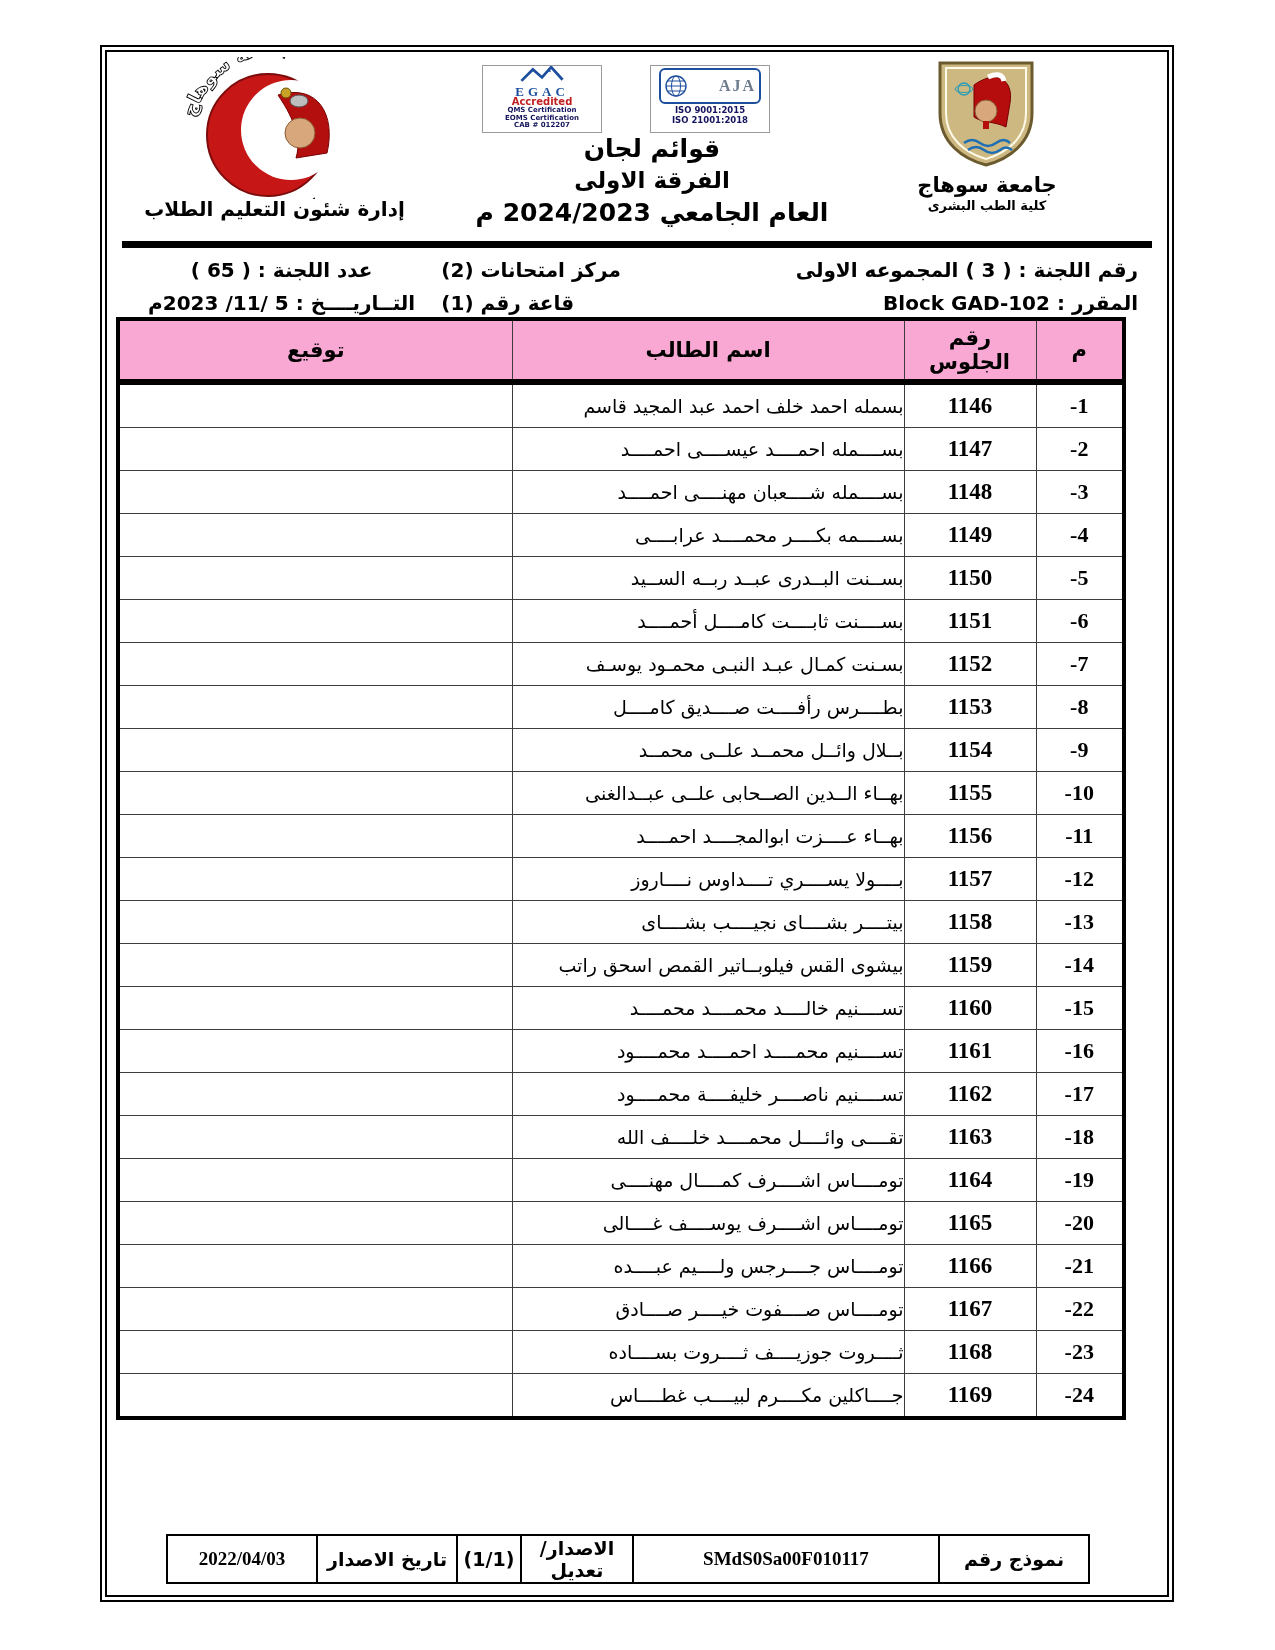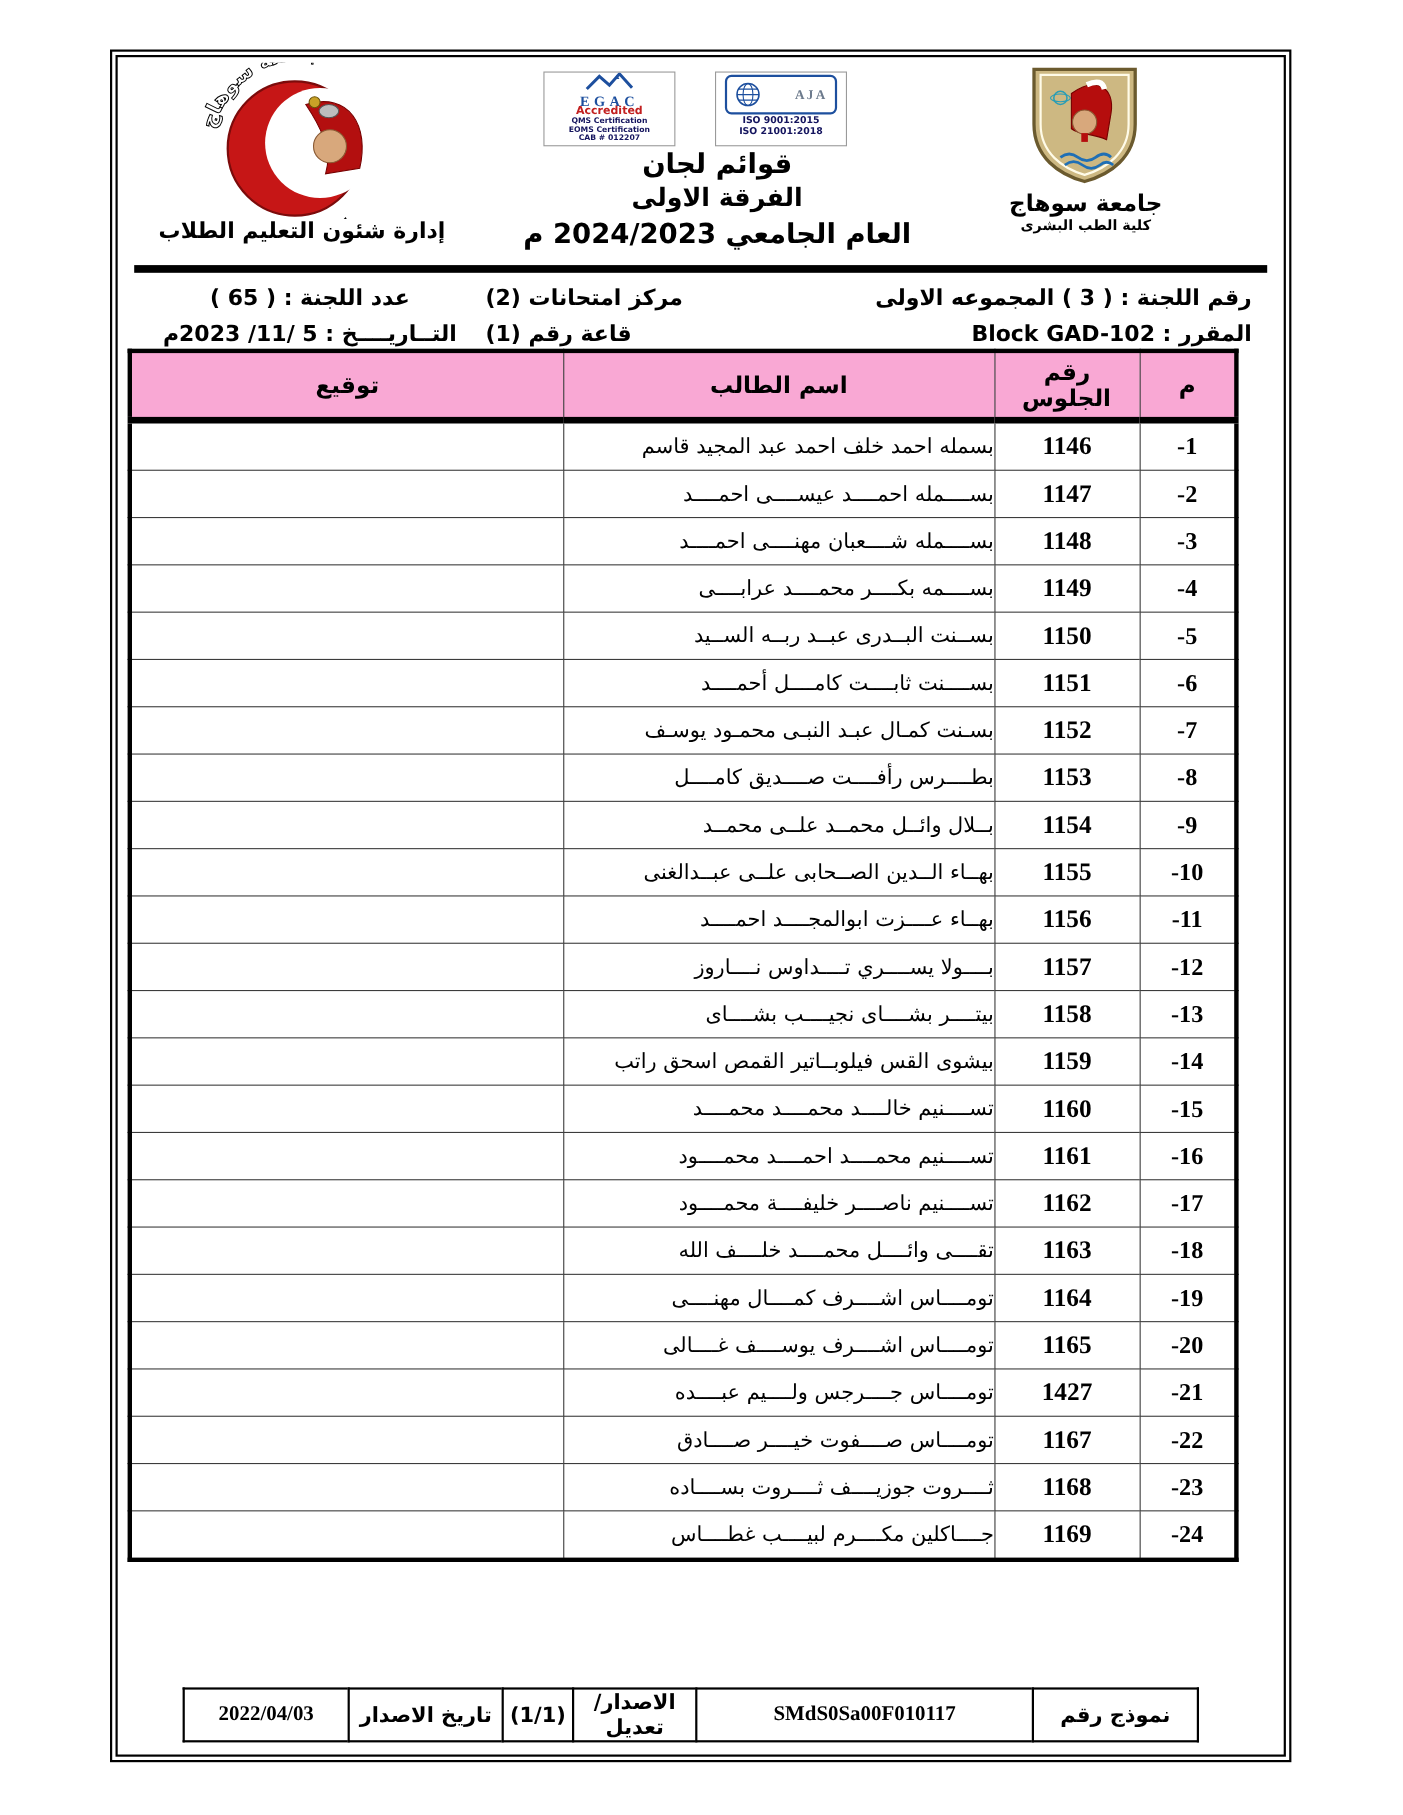--- a/index.html
+++ b/index.html
@@ -4,27 +4,27 @@
 <style>
   html,body{margin:0;padding:0;background:#fff;}
   body{width:1275px;height:1650px;position:relative;font-family:"DejaVu Sans",sans-serif;color:#000;}
   .frame{position:absolute;left:100px;top:45px;width:1070px;height:1553px;border:2px solid #000;}
   .frame-inner{position:absolute;inset:3px;border:2px solid #000;}
 
   
   .crescent-wrap{position:absolute;left:48px;top:10px;width:255px;height:142px;}
   .org-label{position:absolute;left:30px;top:150px;width:285px;text-align:center;font-weight:bold;font-size:20px;direction:rtl;}
   .cert-box{position:absolute;top:18px;width:118px;height:66px;background:#fff;border:1px solid #9a9a9a;text-align:center;overflow:hidden;}
-  .egac-box{left:392px;}
+  .egac-box{left:380px;}
   .aja-box{left:548px;}
   .egac-name{font-family:"Liberation Serif",serif;font-weight:bold;color:#1d4f9e;font-size:13px;letter-spacing:4px;line-height:11px;}
   .egac-accr{color:#c22020;font-weight:bold;font-size:10px;line-height:10px;}
   .egac-line{color:#14145e;font-weight:bold;font-size:7px;line-height:7.5px;}
   .aja-mark{display:flex;align-items:center;justify-content:center;gap:4px;border:2px solid #1d4f9e;border-radius:6px;margin:2px 8px 1px 8px;height:32px;background:#fff;}
-  .aja-name{font-family:"Liberation Serif",serif;font-weight:bold;font-size:12px;color:#6d7b8d;letter-spacing:2px;margin-left:27px;}
+  .aja-name{font-family:"Liberation Serif",serif;font-weight:bold;font-size:16px;color:#6d7b8d;letter-spacing:2px;margin-left:27px;}
   .iso-line{color:#14145e;font-weight:bold;font-size:8.5px;line-height:10px;}
   .titles{position:absolute;left:340px;top:86px;width:420px;text-align:center;direction:rtl;}
   .title-1{font-weight:bold;font-size:25px;line-height:32px;}
   .title-2{font-weight:bold;font-size:23px;line-height:31px;}
   .title-3{font-weight:bold;font-size:25px;line-height:34px;}
   .shield-wrap{position:absolute;left:828px;top:8px;width:112px;height:118px;}
   .univ-label{position:absolute;left:775px;top:126px;width:220px;text-align:center;font-weight:bold;font-size:21px;direction:rtl;line-height:24px;}
   .fac-label{position:absolute;left:775px;top:151px;width:220px;text-align:center;font-weight:bold;font-size:13px;direction:rtl;}
 
   .rule{position:absolute;left:20px;top:194px;width:1030px;height:7px;background:#000;}
@@ -297,21 +297,21 @@
 
     <tr>
       <td class="c-idx">-20</td>
       <td class="c-seat">1165</td>
       <td class="c-name">تومــــاس اشــــرف يوســــف غــــالى</td>
       <td class="c-sign"></td>
     </tr>
 
     <tr>
       <td class="c-idx">-21</td>
-      <td class="c-seat">1427</td>
+      <td class="c-seat">1166</td>
       <td class="c-name">تومــــاس جــــرجس ولــــيم عبــــده</td>
       <td class="c-sign"></td>
     </tr>
 
     <tr>
       <td class="c-idx">-22</td>
       <td class="c-seat">1167</td>
       <td class="c-name">تومــــاس صــــفوت خيــــر صــــادق</td>
       <td class="c-sign"></td>
     </tr>

